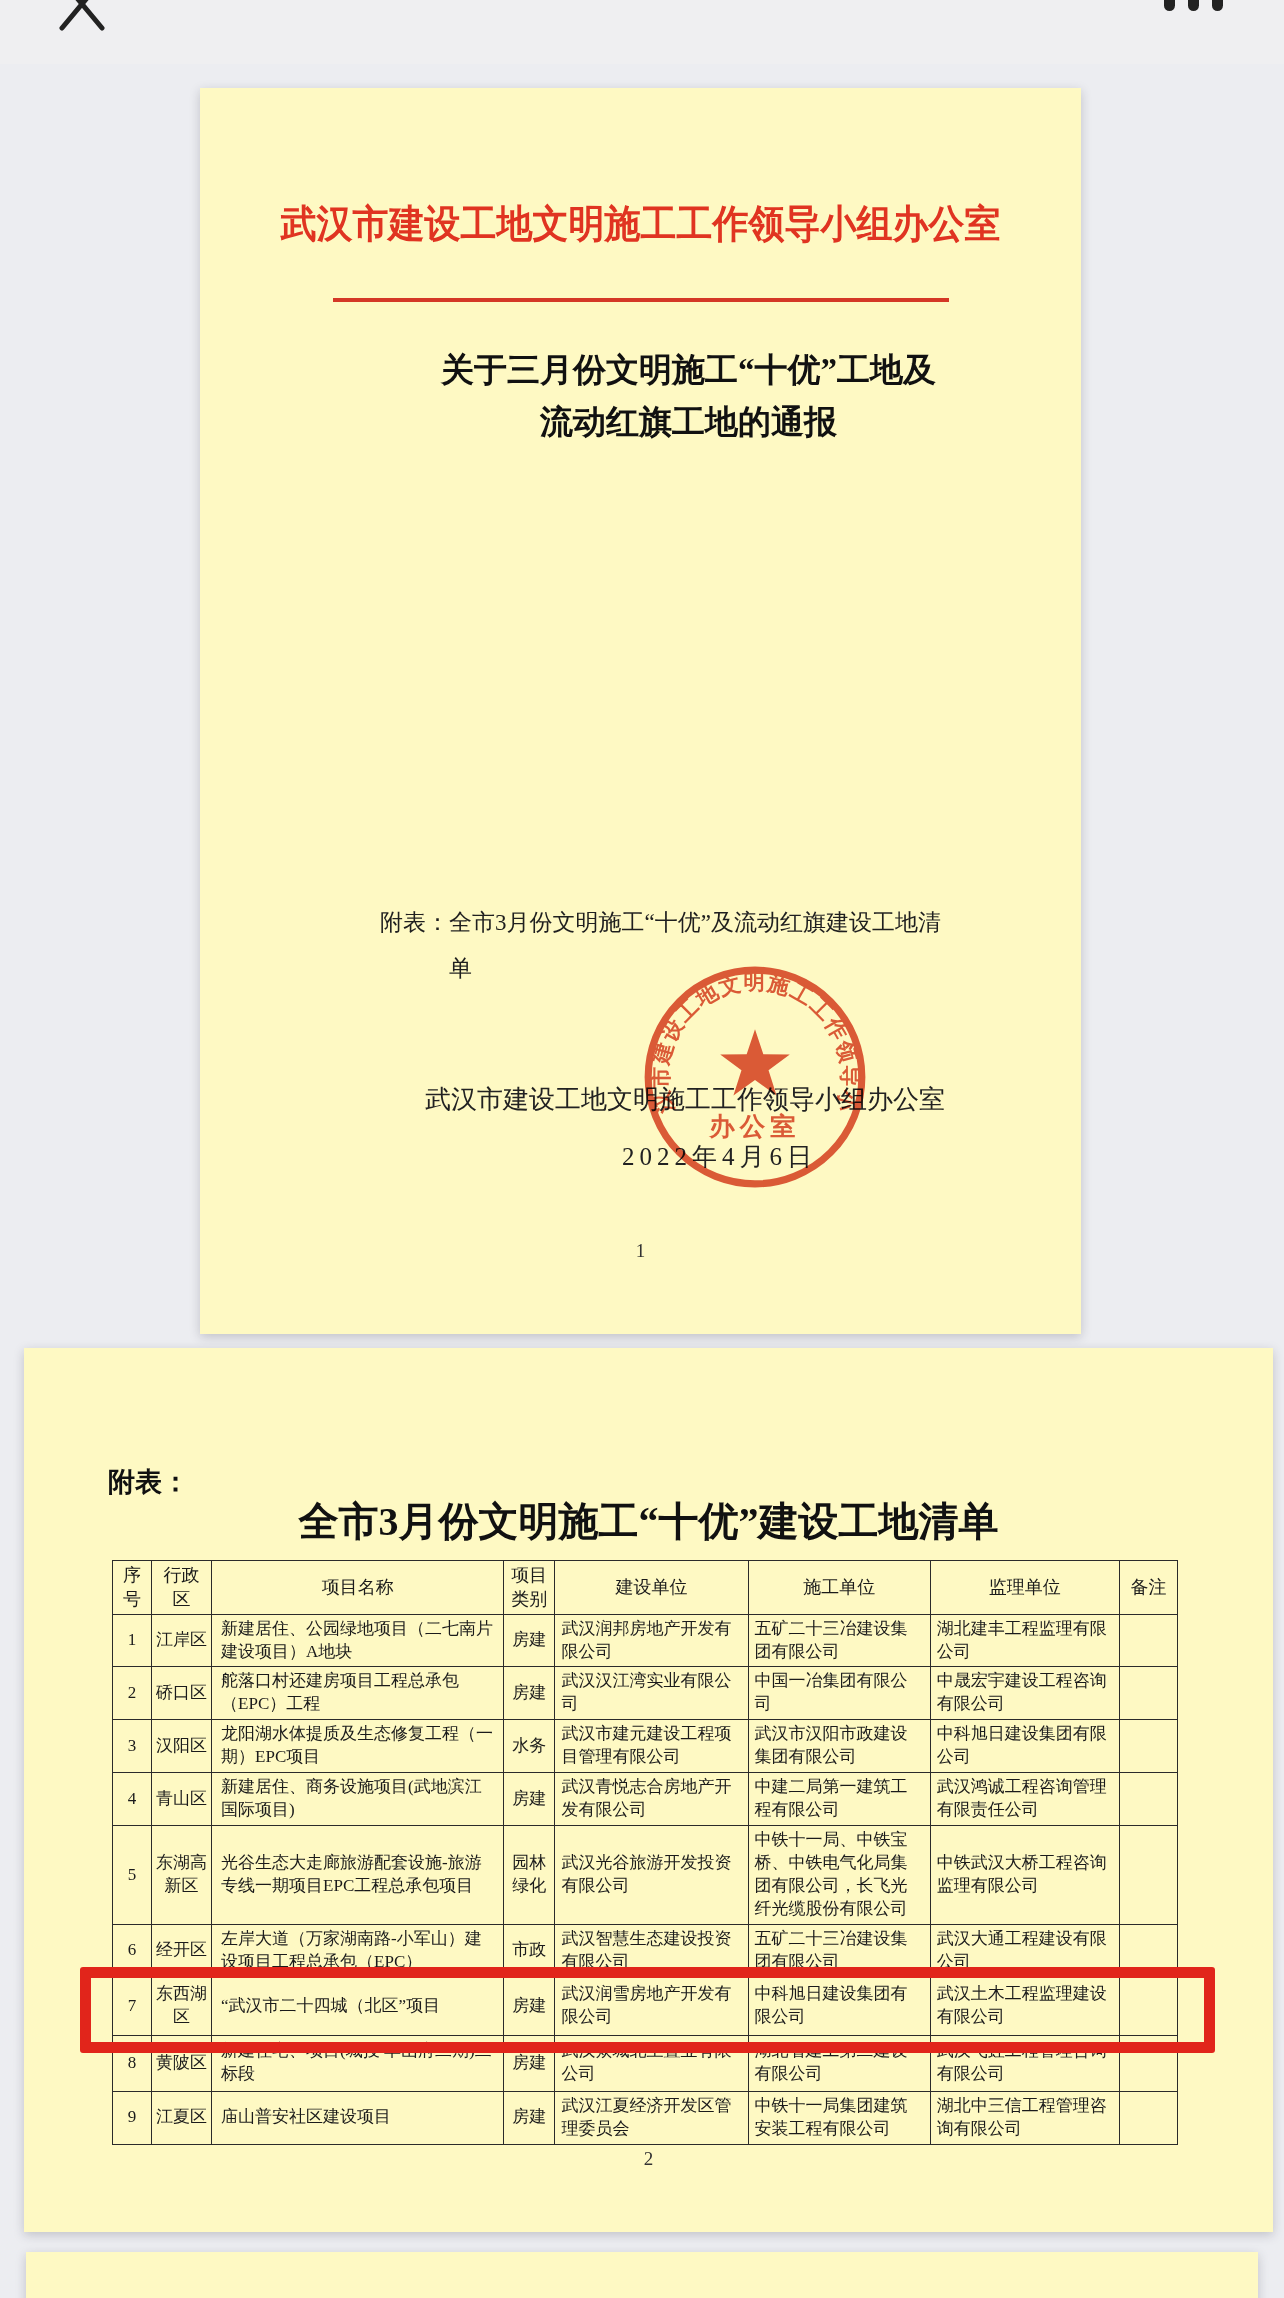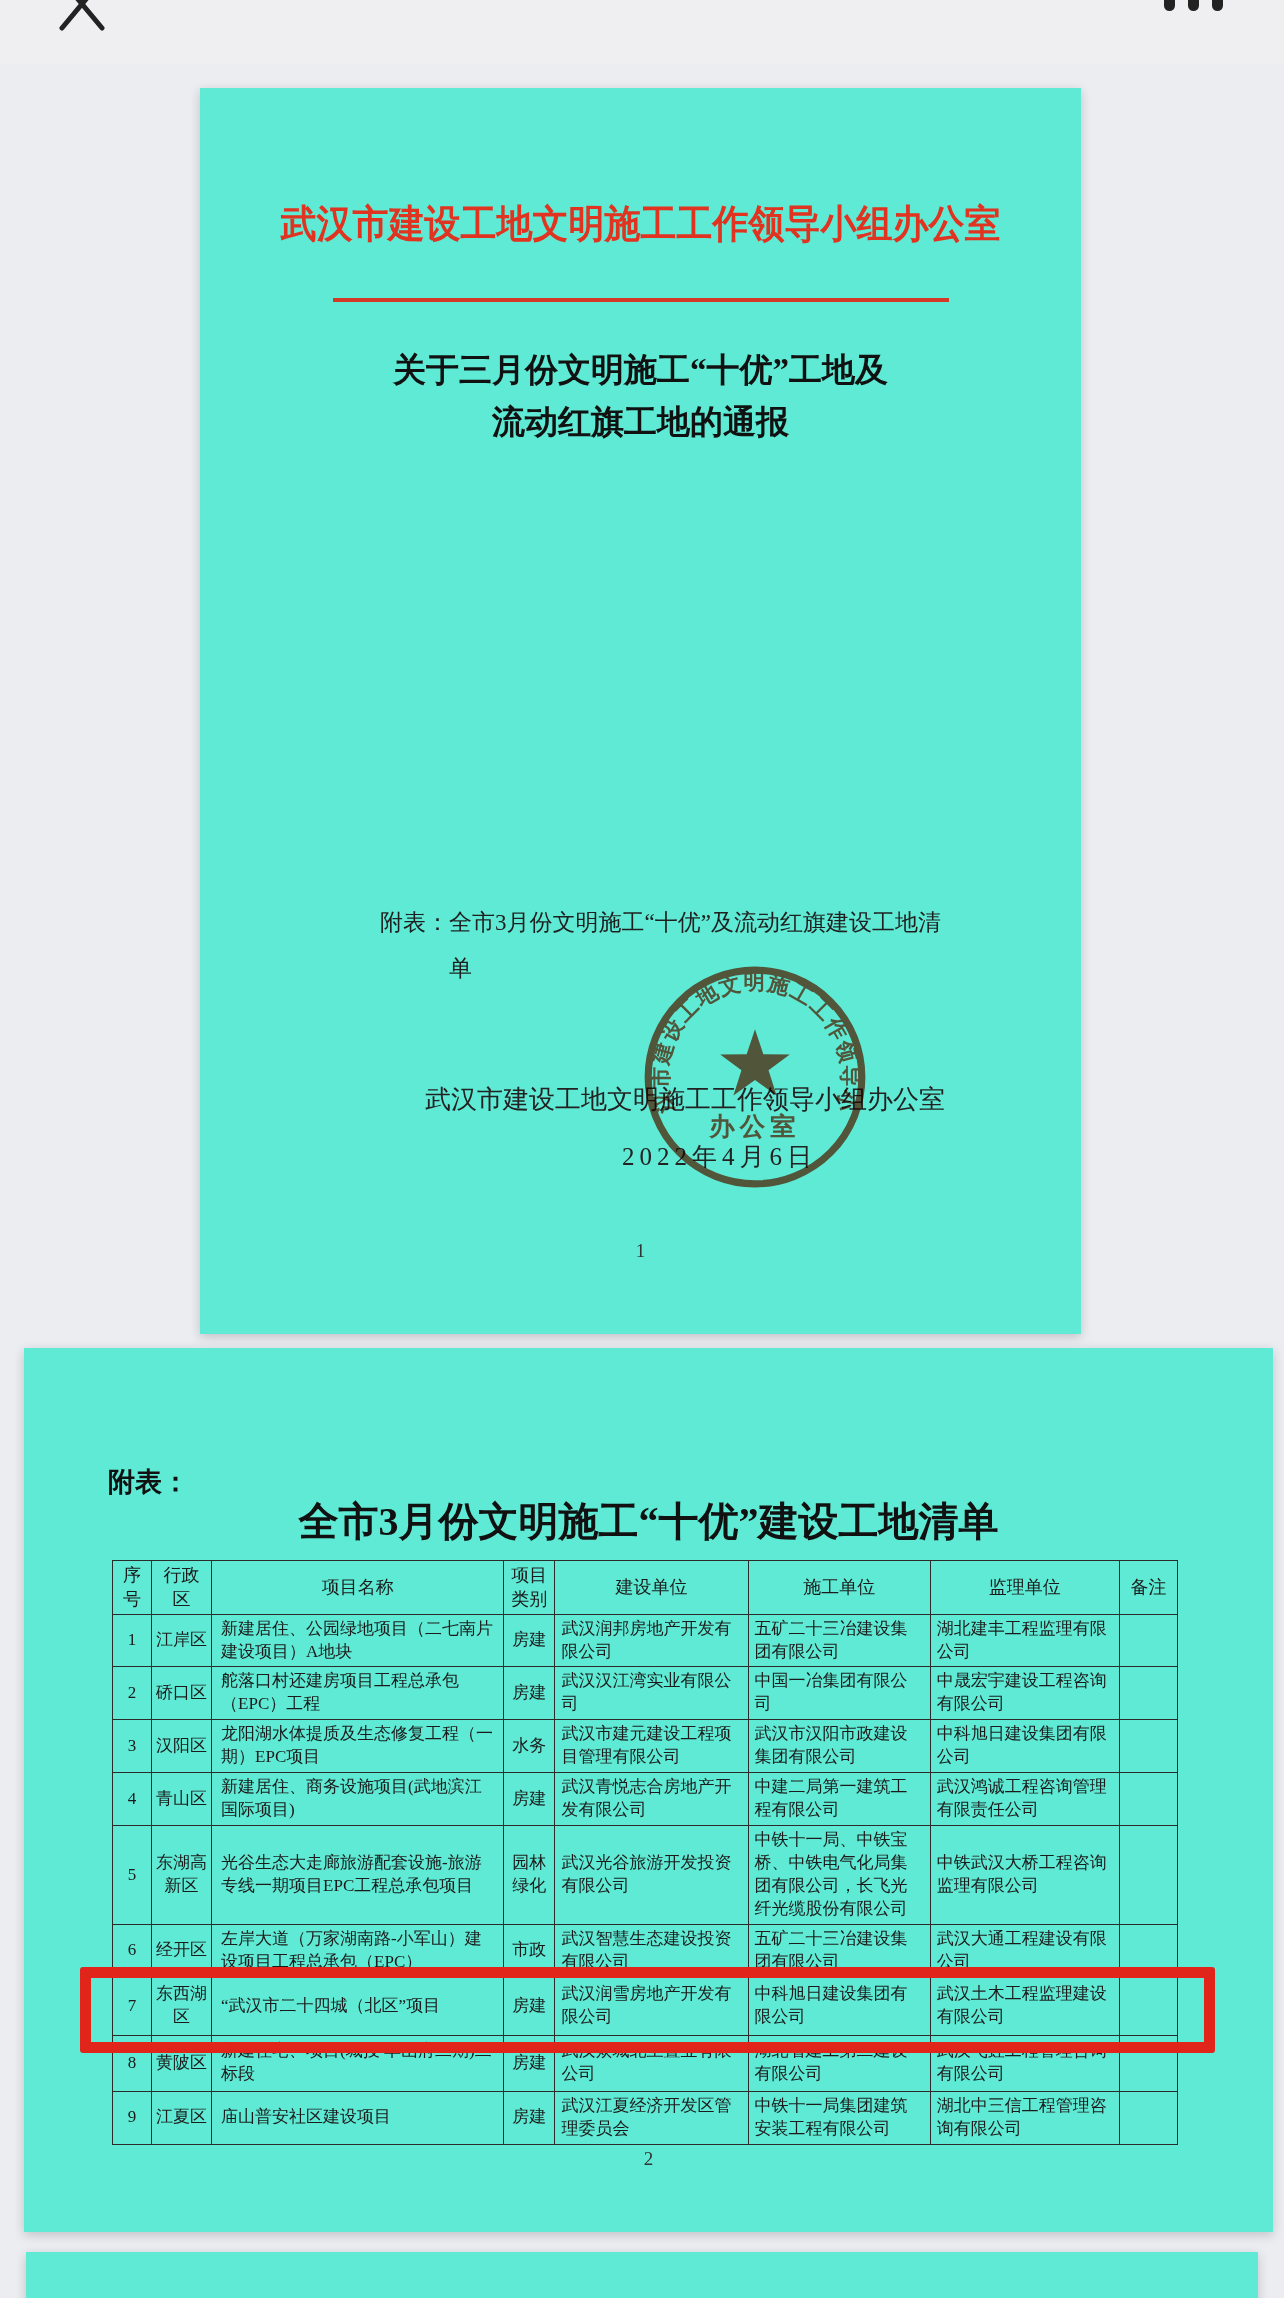--- a/index.html
+++ b/index.html
@@ -5,31 +5,31 @@
   html,body{margin:0;padding:0;background:#ecedf1;}
   #stage{position:relative;width:1284px;height:2298px;overflow:hidden;
          background:#ecedf1;font-family:"Liberation Serif","DejaVu Serif",serif;color:#1b1b1b;}
   
   #topbar{position:absolute;left:0;top:0;width:1284px;height:64px;background:#efeff1;}
   #close-btn{position:absolute;left:56px;top:-20px;width:52px;height:52px;cursor:pointer;}
   #close-btn svg{display:block;}
   #more-btn{position:absolute;right:50px;top:-6px;width:70px;height:26px;cursor:pointer;}
   .dot{position:absolute;top:0;width:11px;height:17px;border-radius:6px;background:#222;}
   
-  .page{position:absolute;background:#5eead4;box-shadow:0 3px 10px rgba(40,40,60,.22);}
+  .page{position:absolute;background:#fef9c3;box-shadow:0 3px 10px rgba(40,40,60,.22);}
   #page1{left:200px;top:88px;width:881px;height:1246px;}
   #page2{left:16px;top:1348px;width:1249px;height:884px;margin-left:8px;}
   #page3{left:26px;top:2252px;width:1232px;height:60px;}
   
   #org-header{position:absolute;top:112px;left:0;width:100%;text-align:center;
               font-size:36px;font-weight:bold;color:#e03421;letter-spacing:0px;
               transform:scaleY(1.08);}
   #red-rule{position:absolute;top:210px;left:133px;width:616px;height:4px;background:#d43826;}
   #doc-title{position:absolute;top:256px;left:0;width:100%;text-align:center;
-             font-size:33px;font-weight:bold;line-height:52px;white-space:pre-line;color:#111;}
+             font-size:33px;font-weight:bold;line-height:52px;white-space:pre-line;color:#111;padding-left:48px;}
   #body-text{position:absolute;top:394px;left:134px;width:620px;font-size:25.5px;
              line-height:49.5px;text-align:justify;color:#1f1f1f;}
   #body-text .para{text-indent:2em;margin:0;}
   #body-text .salutation{margin:0;}
   #attach-note{position:absolute;top:812px;left:134px;width:628px;font-size:23px;
                line-height:46px;padding-left:5em;text-indent:-3em;box-sizing:border-box;color:#1f1f1f;}
   #signature{position:absolute;top:994px;right:136px;font-size:26px;color:#222;}
   #doc-date{position:absolute;top:1052px;right:264px;font-size:25px;letter-spacing:5px;color:#222;}
   #seal{position:absolute;left:438px;top:872px;width:234px;height:234px;
         opacity:.88;mix-blend-mode:multiply;}

